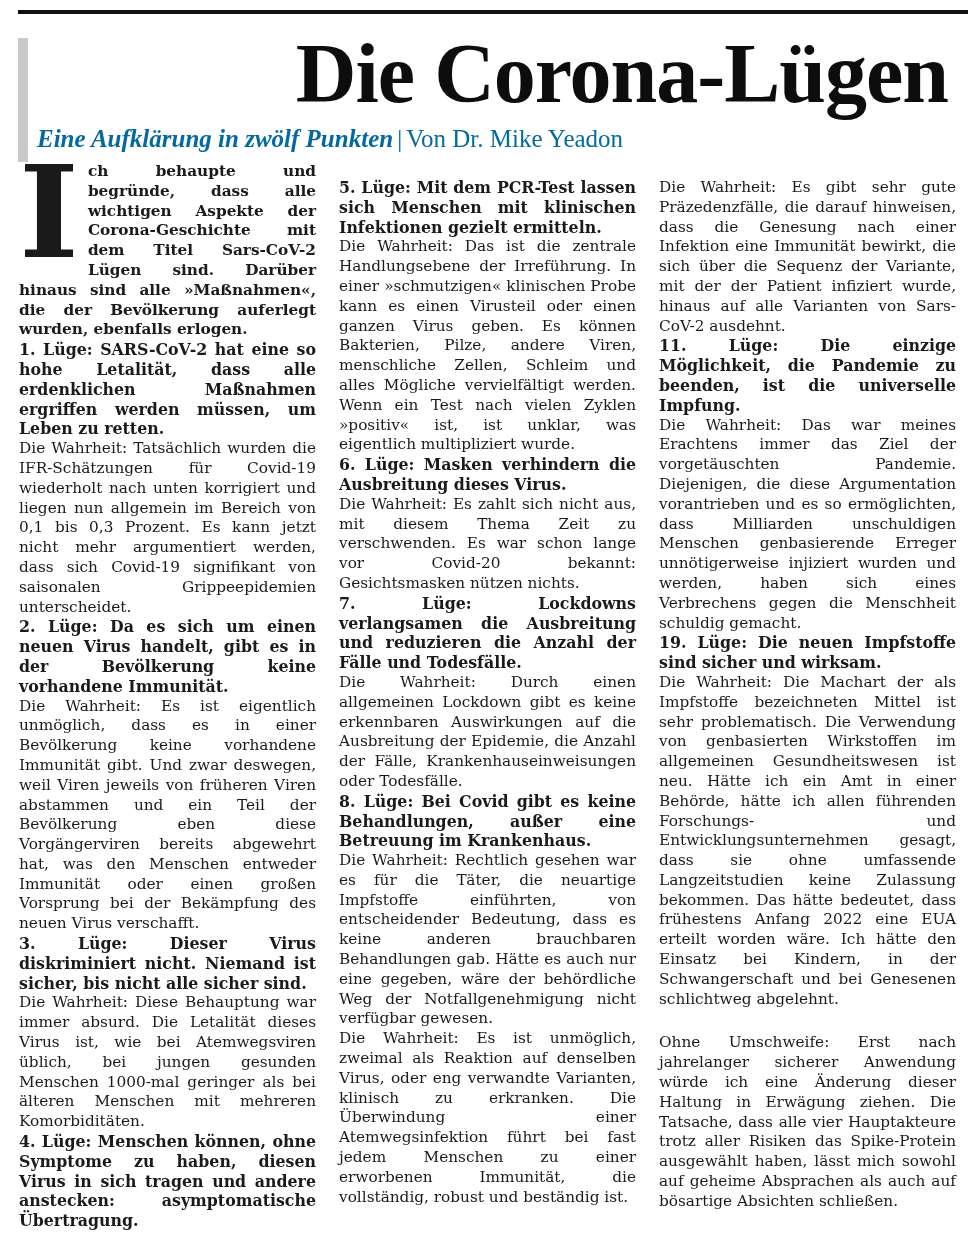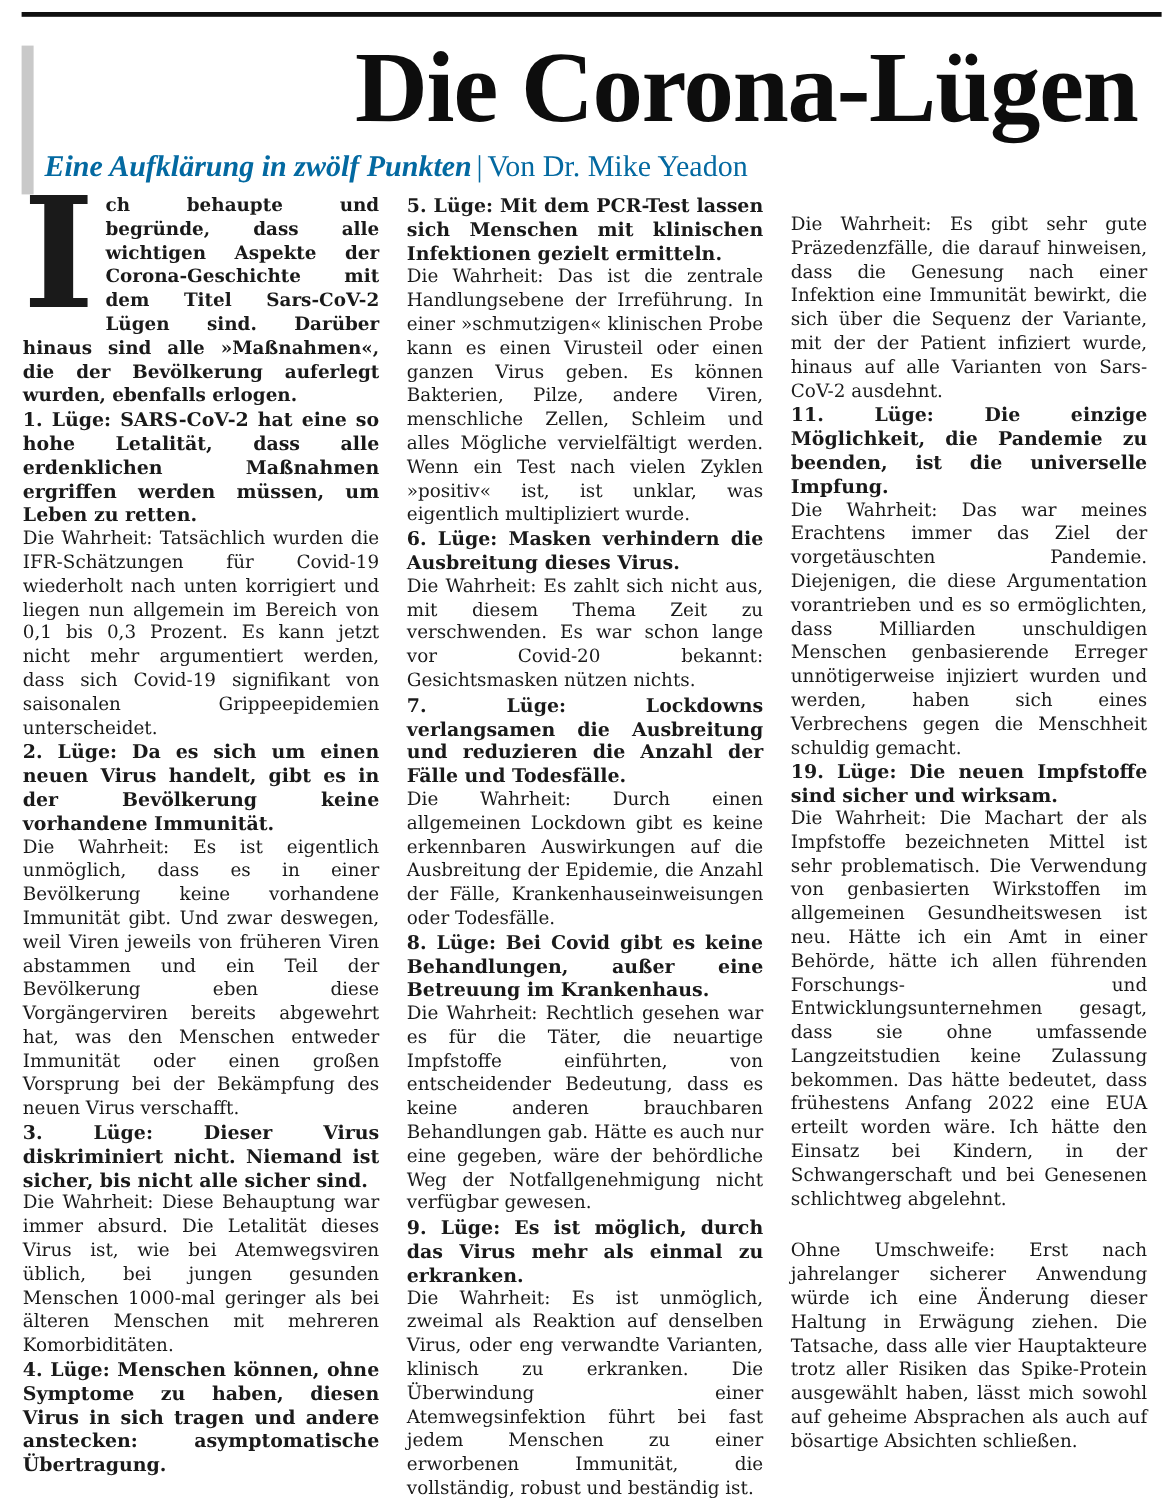--- a/index.html
+++ b/index.html
@@ -102,38 +102,37 @@
         <h2 class="item-heading">3. Lüge: Dieser Virus diskriminiert nicht. Niemand ist sicher, bis nicht alle sicher sind.</h2>
         <p class="item-body">Die Wahrheit: Diese Behauptung war immer absurd. Die Letalität dieses Virus ist, wie bei Atemwegsviren üblich, bei jungen gesunden Menschen 1000-mal geringer als bei älteren Menschen mit mehreren Komorbiditäten.</p>
       </article>
       <article class="item">
         <h2 class="item-heading">4. Lüge: Menschen können, ohne Symptome zu haben, diesen Virus in sich tragen und andere anstecken: asymptomatische Übertragung.</h2>
 
       </article>
     </section>
 
     <section class="col">
-      <article class="item" style="margin-top:0">
+      <article class="item" style="margin-top:16px">
         <h2 class="item-heading">5. Lüge: Mit dem PCR-Test lassen sich Menschen mit klinischen Infektionen gezielt ermitteln.</h2>
         <p class="item-body">Die Wahrheit: Das ist die zentrale Handlungsebene der Irreführung. In einer »schmutzigen« klinischen Probe kann es einen Virusteil oder einen ganzen Virus geben. Es können Bakterien, Pilze, andere Viren, menschliche Zellen, Schleim und alles Mögliche vervielfältigt werden. Wenn ein Test nach vielen Zyklen »positiv« ist, ist unklar, was eigentlich multipliziert wurde.</p>
       </article>
       <article class="item">
         <h2 class="item-heading">6. Lüge: Masken verhindern die Ausbreitung dieses Virus.</h2>
         <p class="item-body">Die Wahrheit: Es zahlt sich nicht aus, mit diesem Thema Zeit zu verschwenden. Es war schon lange vor Covid-20 bekannt: Gesichtsmasken nützen nichts.</p>
       </article>
       <article class="item">
         <h2 class="item-heading">7. Lüge: Lockdowns verlangsamen die Ausbreitung und reduzieren die Anzahl der Fälle und Todesfälle.</h2>
         <p class="item-body">Die Wahrheit: Durch einen allgemeinen Lockdown gibt es keine erkennbaren Auswirkungen auf die Ausbreitung der Epidemie, die Anzahl der Fälle, Krankenhauseinweisungen oder Todesfälle.</p>
       </article>
       <article class="item">
         <h2 class="item-heading">8. Lüge: Bei Covid gibt es keine Behandlungen, außer eine Betreuung im Krankenhaus.</h2>
         <p class="item-body">Die Wahrheit: Rechtlich gesehen war es für die Täter, die neuartige Impfstoffe einführten, von entscheidender Bedeutung, dass es keine anderen brauchbaren Behandlungen gab. Hätte es auch nur eine gegeben, wäre der behördliche Weg der Notfallgenehmigung nicht verfügbar gewesen.</p>
       </article>
       <article class="item">
-        <h2 class="item-heading">9. Lüge: Es ist möglich, durch das Virus mehr als einmal zu erkranken.</h2>
         <p class="item-body">Die Wahrheit: Es ist unmöglich, zweimal als Reaktion auf denselben Virus, oder eng verwandte Varianten, klinisch zu erkranken. Die Überwindung einer Atemwegsinfektion führt bei fast jedem Menschen zu einer erworbenen Immunität, die vollständig, robust und beständig ist.</p>
       </article>
 
     </section>
 
     <section class="col">
       <article class="item continuation">
         <p class="item-body">Die Wahrheit: Es gibt sehr gute Präzedenzfälle, die darauf hinweisen, dass die Genesung nach einer Infektion eine Immunität bewirkt, die sich über die Sequenz der Variante, mit der der Patient infiziert wurde, hinaus auf alle Varianten von Sars-CoV-2 ausdehnt.</p>
       </article>
       <article class="item">

